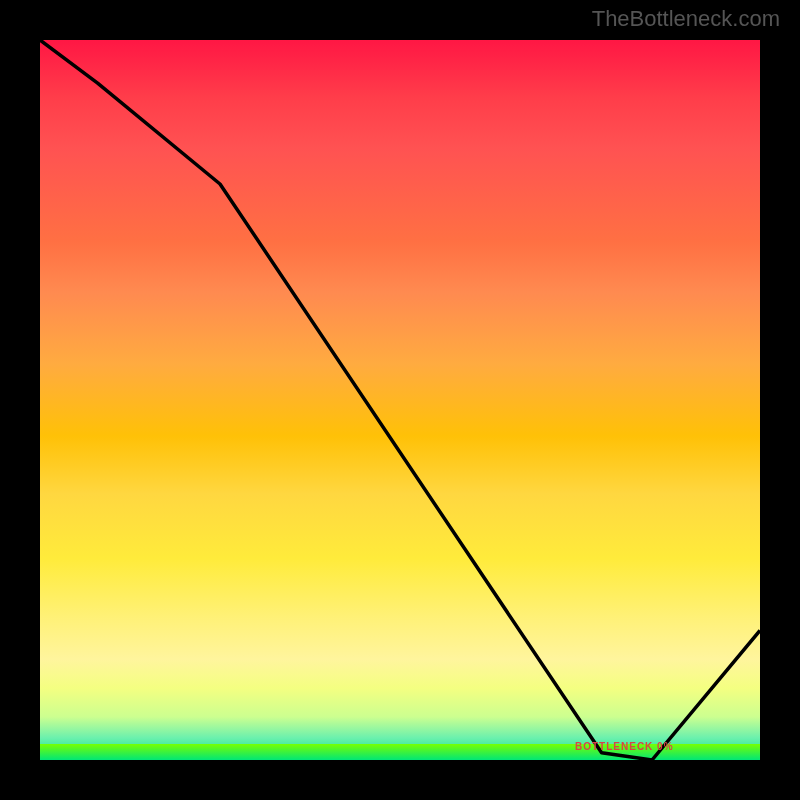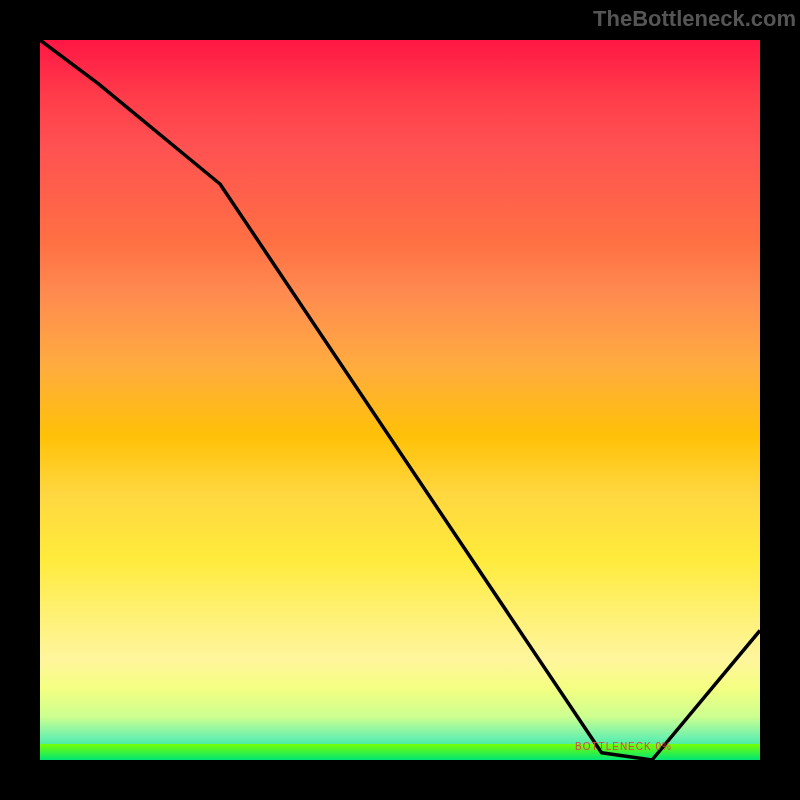--- a/index.html
+++ b/index.html
@@ -7,24 +7,24 @@
     width: 800px;
     height: 800px;
     background: #000;
     position: relative;
     font-family: Arial, sans-serif;
     overflow: hidden;
   }
   .watermark {
     position: absolute;
     top: 6px;
-    right: 4px;
+    right: 20px;
     color: #555;
     font-size: 22px;
-    font-weight: 700;
+    font-weight: 400;
     z-index: 10;
   }
   .plot-area {
     position: absolute;
     left: 40px;
     top: 40px;
     width: 720px;
     height: 720px;
   }
   .gradient-bg {
@@ -63,21 +63,21 @@
     position: absolute;
     left: 0;
     top: 0;
     width: 100%;
     height: 100%;
   }
   .annotation {
     position: absolute;
     color: #d84545;
     font-size: 10px;
-    font-weight: normal;
+    font-weight: bold;
     letter-spacing: 1px;
     white-space: nowrap;
   }
 </style>
 </head>
 <body>
 
 <div class="watermark">TheBottleneck.com</div>
 
 <div class="plot-area">

